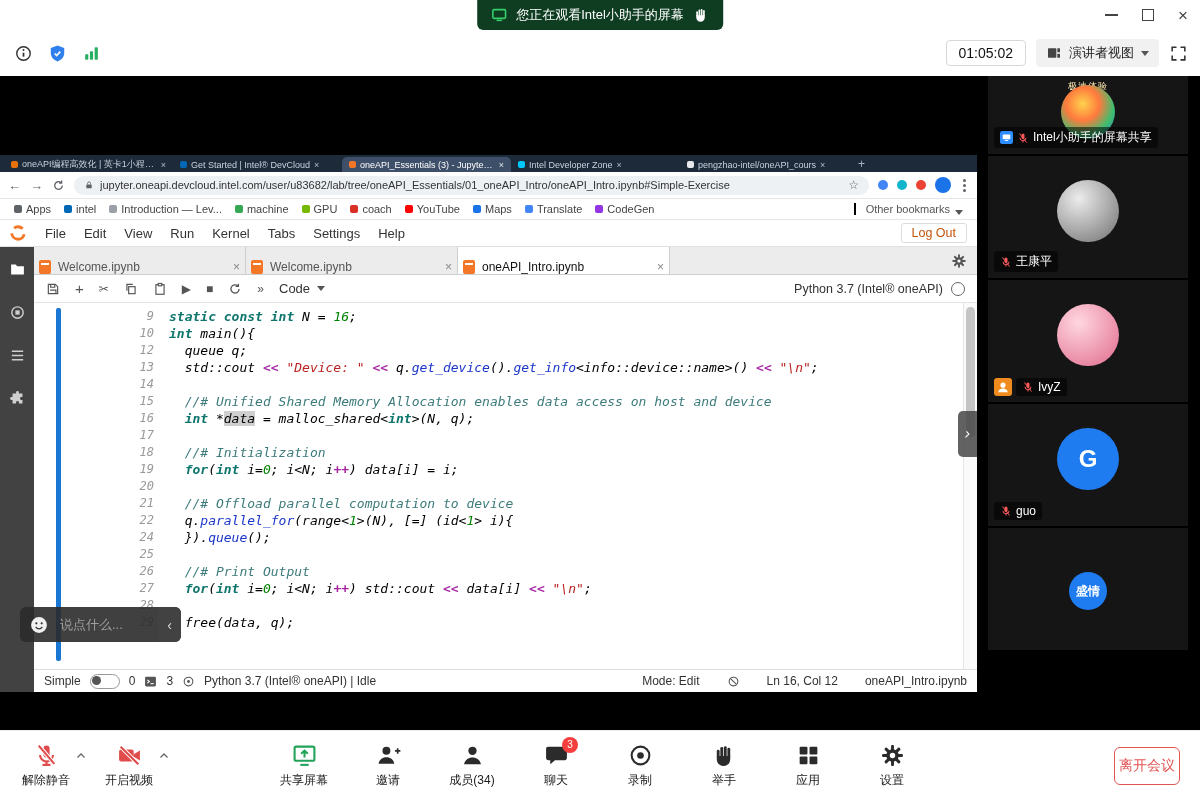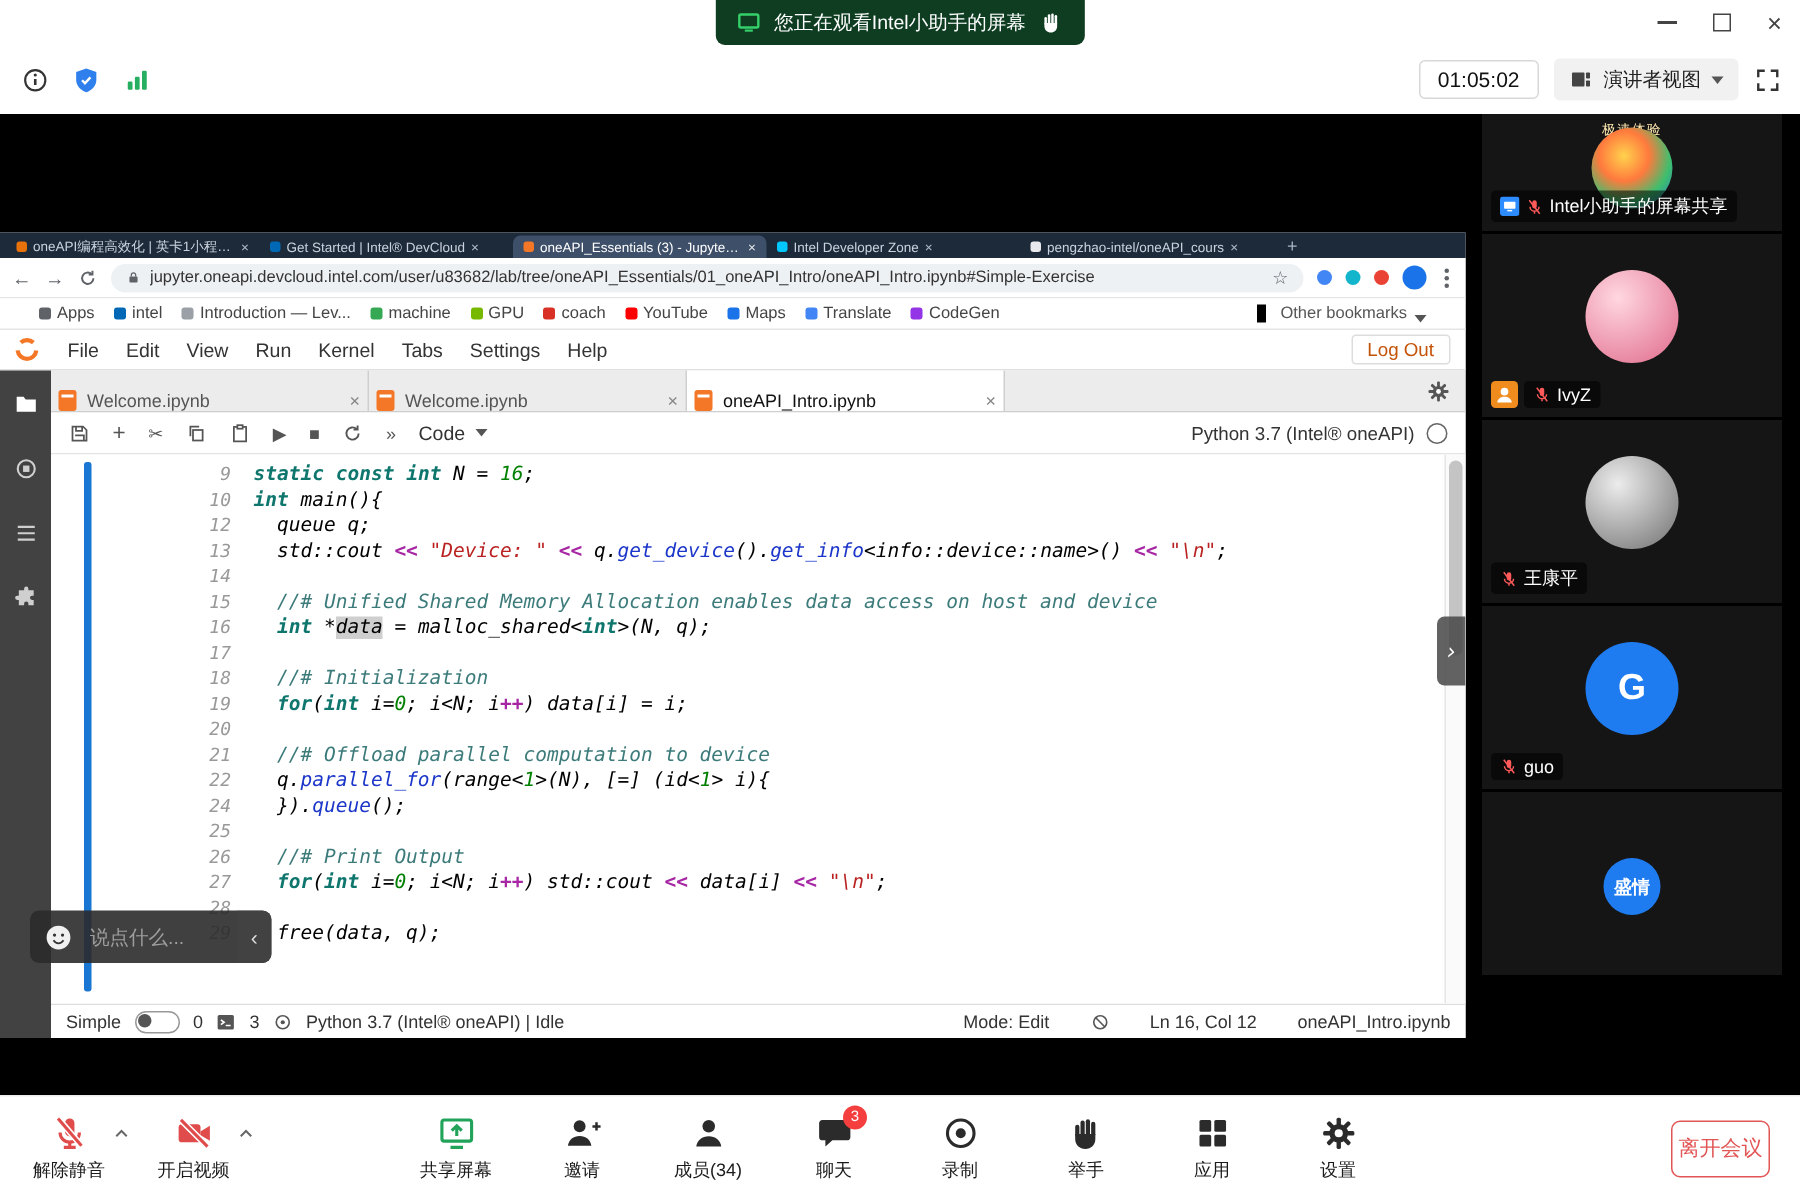--- a/index.html
+++ b/index.html
@@ -49,25 +49,25 @@
   #urlbox{flex:1;display:flex;align-items:center;gap:6px;background:#eef1f4;border-radius:12px;
           height:19px;padding:0 10px;font-size:11px;color:#333;min-width:0}
   #urltext{overflow:hidden;white-space:nowrap;text-overflow:ellipsis;min-width:0;flex:1}
   .lockic{width:10px;height:10px;color:#5f6368;flex:none;display:inline-flex}
   .star{color:#5f6368;font-size:12px;flex:none}
   .exticon{width:10px;height:10px;border-radius:50%;flex:none}
   #profile{width:16px;height:16px;border-radius:50%;background:#1a73e8;flex:none}
   .kebab{display:flex;flex-direction:column;gap:2px;padding:0 3px}
   .kebab i{width:3px;height:3px;border-radius:50%;background:#5f6368}
 
-  #bookmarks{height:20px;background:#fff;display:flex;align-items:center;gap:13px;padding:0 26px;
+  #bookmarks{height:20px;background:#fff;display:flex;align-items:center;gap:13px;padding:0 14px;
              font-size:11px;color:#444;border-bottom:1px solid #e6e6e6;flex:none;overflow:hidden}
   .bmk{display:flex;align-items:center;gap:4px;white-space:nowrap}
   .bmk .dot{width:8px;height:8px;border-radius:2px}
-  #otherbm{margin-left:auto;display:flex;align-items:flex-end;gap:5px;border-left:6px solid #000000;
+  #otherbm{margin-left:auto;display:flex;align-items:flex-end;gap:5px;border-left:2px solid #000000;
            padding-left:10px;color:#555;white-space:nowrap}
 
   
   #jlab{flex:1;display:flex;flex-direction:column;min-height:0;position:relative}
   #jmenu{height:26px;display:flex;align-items:center;padding:0 10px 0 8px;font-size:13px;color:#333;
          border-bottom:1px solid #e0e0e0;flex:none;background:#fff}
   .jlogo{width:20px;height:20px;margin-right:8px;flex:none}
   .mitem{padding:0 9px}
   #logout{margin-left:auto;color:#c4540a;border:1px solid #ddd;border-radius:3px;padding:2px 10px;font-size:12.5px}
 
@@ -563,53 +563,53 @@
                 <rect x="9" y="3" width="6" height="11" rx="3" fill="#ff5a5a"></rect>
                 <path d="M6 11.5a6 6 0 0 0 12 0M12 17.5V21" stroke="#ff5a5a" stroke-width="2" fill="none"></path>
                 <path d="M5 3l14 18" stroke="#ff5a5a" stroke-width="2"></path>
               </svg>
             </span>
             <span>Intel小助手的屏幕共享</span>
           </span>
         </div>
       </div>
       <div class="tile">
+        <div class="avatar" style="background: radial-gradient(circle at 35% 30%, rgb(236, 236, 236), rgb(111, 111, 111));"></div>
+        <div class="plabel">
+          <span class="ppill">
+            <span class="lmic">
+              <svg viewBox="0 0 24 24">
+                <rect x="9" y="3" width="6" height="11" rx="3" fill="#ff5a5a"></rect>
+                <path d="M6 11.5a6 6 0 0 0 12 0M12 17.5V21" stroke="#ff5a5a" stroke-width="2" fill="none"></path>
+                <path d="M5 3l14 18" stroke="#ff5a5a" stroke-width="2"></path>
+              </svg>
+            </span>
+            <span>王康平</span>
+          </span>
+        </div>
+      </div>
+      <div class="tile">
         <div class="avatar" style="background: radial-gradient(circle at 35% 30%, rgb(255, 215, 224), rgb(224, 106, 140));"></div>
         <div class="plabel">
           <span class="pbadge">
             <svg viewBox="0 0 24 24">
               <rect width="24" height="24" rx="4" fill="#f08c1e"></rect>
               <circle cx="12" cy="9.5" r="3.4" fill="#fff"></circle>
               <path d="M5.5 19c.5-3.2 3.2-5 6.5-5s6 1.8 6.5 5z" fill="#fff"></path>
             </svg>
           </span>
           <span class="ppill">
             <span class="lmic">
               <svg viewBox="0 0 24 24">
                 <rect x="9" y="3" width="6" height="11" rx="3" fill="#ff5a5a"></rect>
                 <path d="M6 11.5a6 6 0 0 0 12 0M12 17.5V21" stroke="#ff5a5a" stroke-width="2" fill="none"></path>
                 <path d="M5 3l14 18" stroke="#ff5a5a" stroke-width="2"></path>
               </svg>
             </span>
             <span>IvyZ</span>
-          </span>
-        </div>
-      </div>
-      <div class="tile">
-        <div class="avatar" style="background: radial-gradient(circle at 35% 30%, rgb(236, 236, 236), rgb(111, 111, 111));"></div>
-        <div class="plabel">
-          <span class="ppill">
-            <span class="lmic">
-              <svg viewBox="0 0 24 24">
-                <rect x="9" y="3" width="6" height="11" rx="3" fill="#ff5a5a"></rect>
-                <path d="M6 11.5a6 6 0 0 0 12 0M12 17.5V21" stroke="#ff5a5a" stroke-width="2" fill="none"></path>
-                <path d="M5 3l14 18" stroke="#ff5a5a" stroke-width="2"></path>
-              </svg>
-            </span>
-            <span>王康平</span>
           </span>
         </div>
       </div>
       <div class="tile">
         <div class="avatar avletter">G</div>
         <div class="plabel">
           <span class="ppill">
             <span class="lmic">
               <svg viewBox="0 0 24 24">
                 <rect x="9" y="3" width="6" height="11" rx="3" fill="#ff5a5a"></rect>

